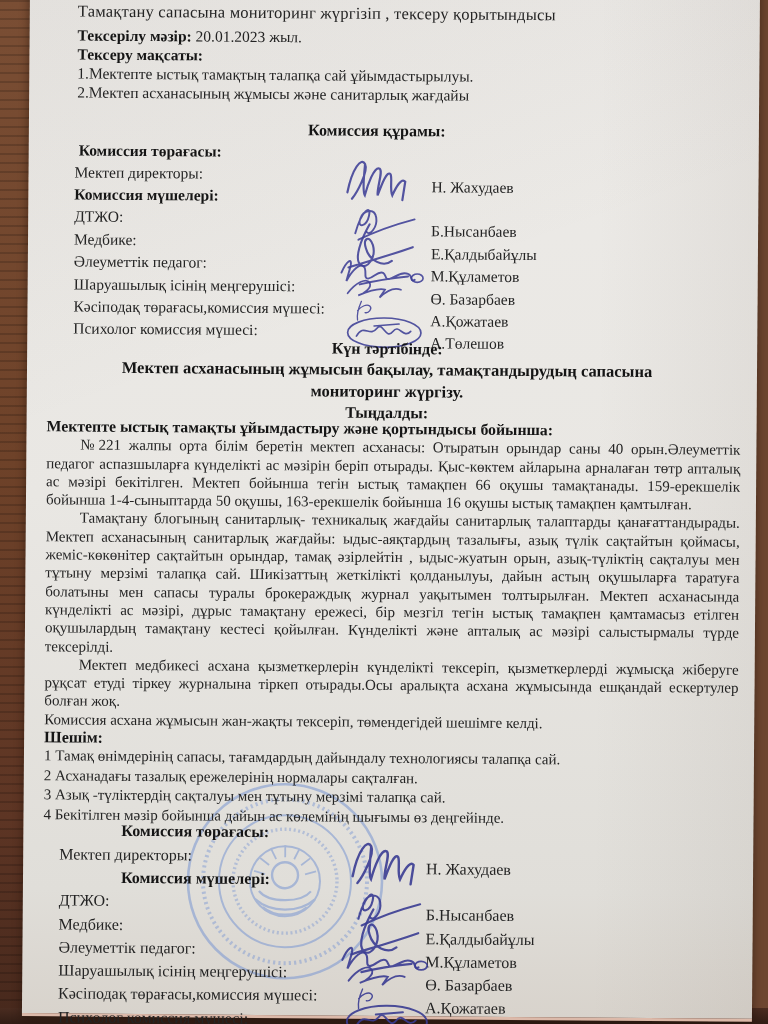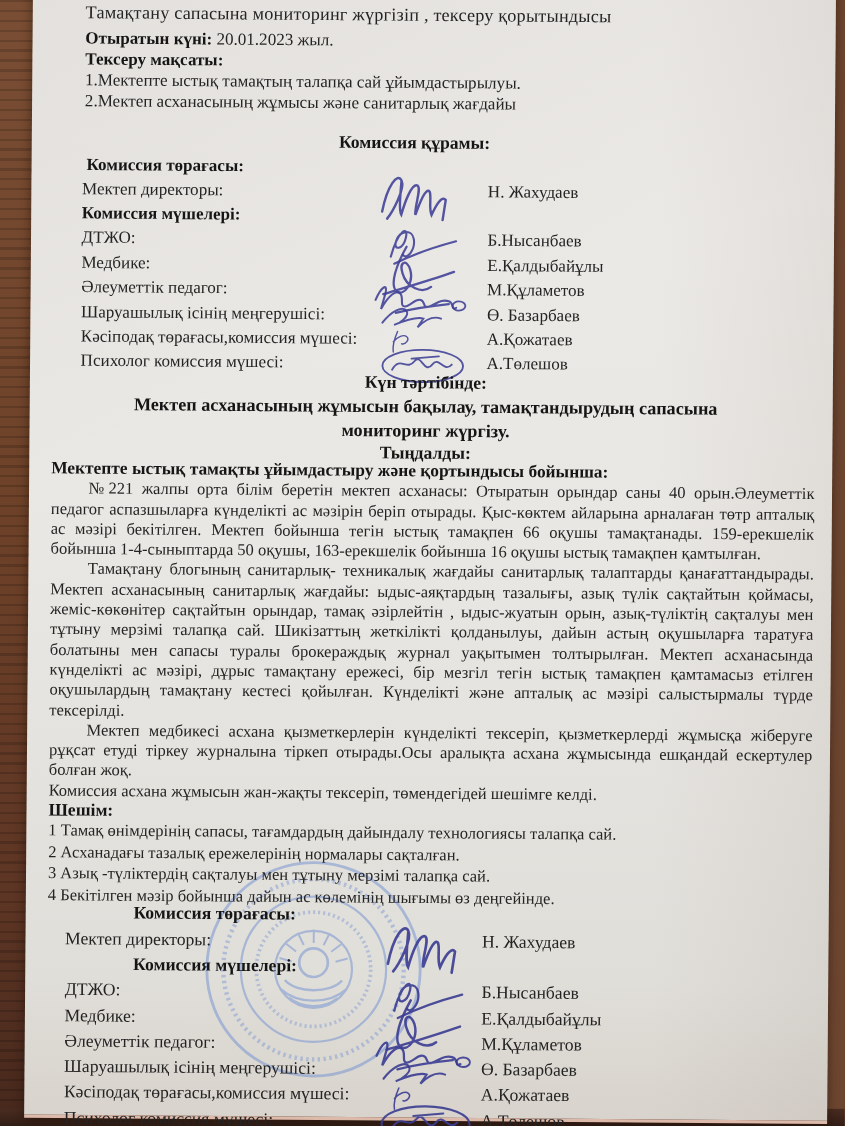--- a/index.html
+++ b/index.html
@@ -54,21 +54,21 @@
   .decision-head{font-weight:700;font-size:16px;color:#151515;text-align:left;}
   .dec-item{text-align:left;line-height:19.5px;}
   
   .block{position:absolute;z-index:3;font-size:15.5px;}
   .block-top{top:166px;left:46px;right:14px;}
   .block-bottom{top:846px;left:36px;right:14px;font-size:16px;}
   .c-head{font-weight:700;color:#151515;height:22px;}
   .block-bottom .c-head{padding-left:62px;height:23.5px;}
   .sig-row{position:relative;height:22.4px;}
   .block-bottom .sig-row{height:23.3px;}
-  .sig-row .name{position:absolute;left:357px;top:0;white-space:nowrap;margin-left:12px;}
+  .sig-row .name{position:absolute;left:357px;top:12px;white-space:nowrap;}
   .block-bottom .sig-row .name{left:367px;}
   .sig{position:absolute;z-index:4;pointer-events:none;}
   
   .stamp{position:absolute;left:160px;top:802px;width:204px;height:204px;z-index:2;opacity:.58;}
 </style>
 </head>
 <body>
 
 <div class="wood-left"></div>
 <div class="wood-right"></div>
@@ -92,21 +92,21 @@
         <line x1="93" y1="80" x2="88" y2="70"></line>
           <line x1="86" y1="86" x2="77" y2="79"></line>
         <line x1="82" y1="95" x2="71" y2="92"></line>
       </g>
       <path d="M76,112 C86,124 118,124 128,112 M72,120 C88,134 116,134 132,120 M80,128 C92,138 112,138 124,128" stroke-width="2.2"></path>
     </g>
   </svg>
 
   <div class="sec-top">
     <div class="doc-title">Тамақтану сапасына мониторинг жүргізіп , тексеру қорытындысы</div>
-    <div><b>Отыратын күні:</b><span> 20.01.2023 жыл.</span></div>
+    <div><b>Тексерілу мәзір:</b><span> 20.01.2023 жыл.</span></div>
     <div class="b">Тексеру мақсаты:</div>
     <div>1.Мектепте ыстық тамақтың талапқа сай ұйымдастырылуы.</div>
     <div>2.Мектеп асханасының жұмысы және санитарлық жағдайы</div>
   </div>
 
   <div class="center-head h-komissia">Комиссия құрамы:</div>
 
   <div class="block block-top">
     <div class="c-head" style="padding-left:4px">Комиссия төрағасы:</div>
     <div class="sig-row">

